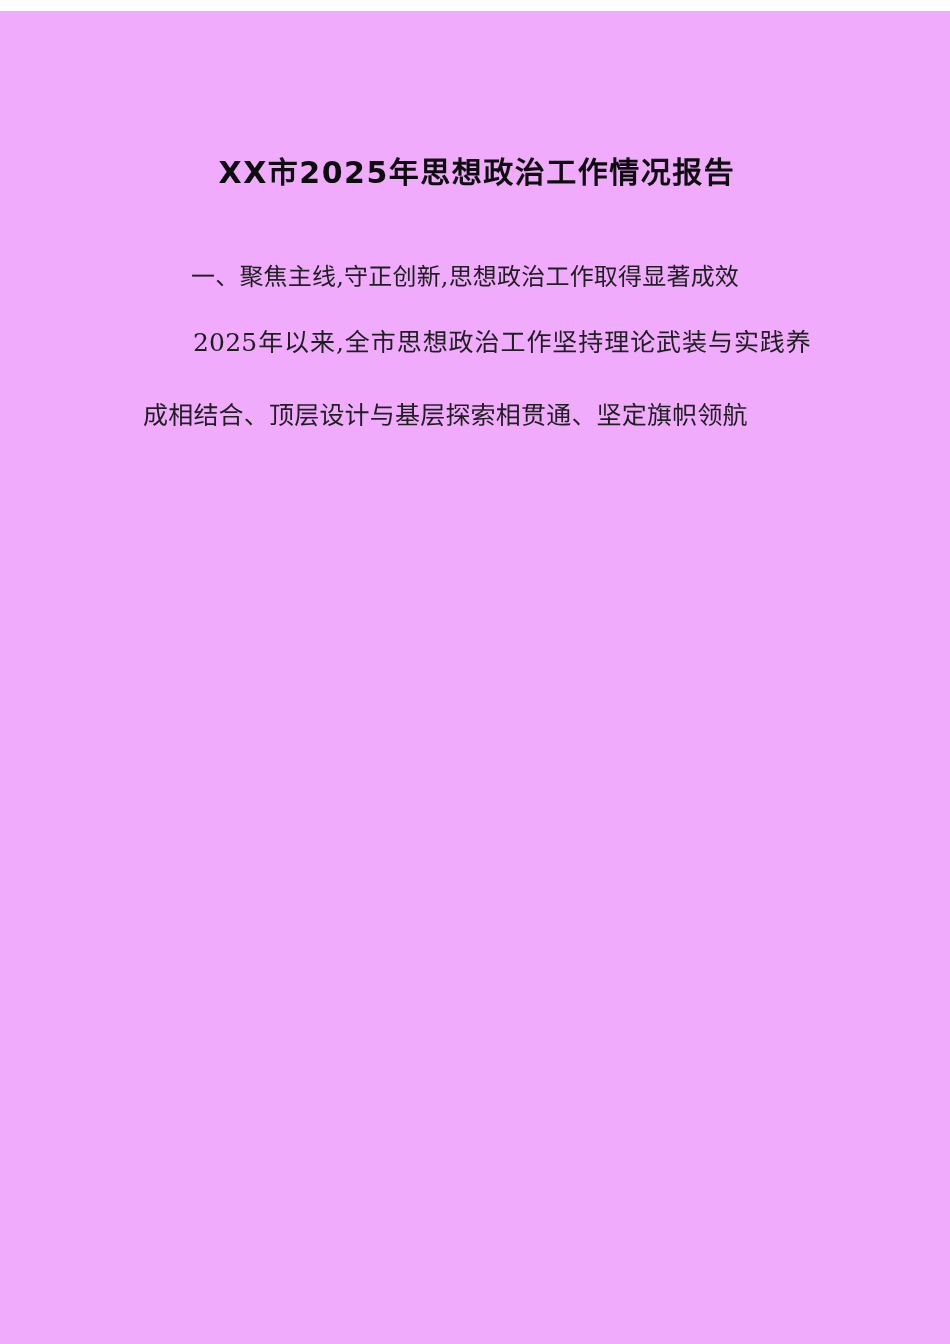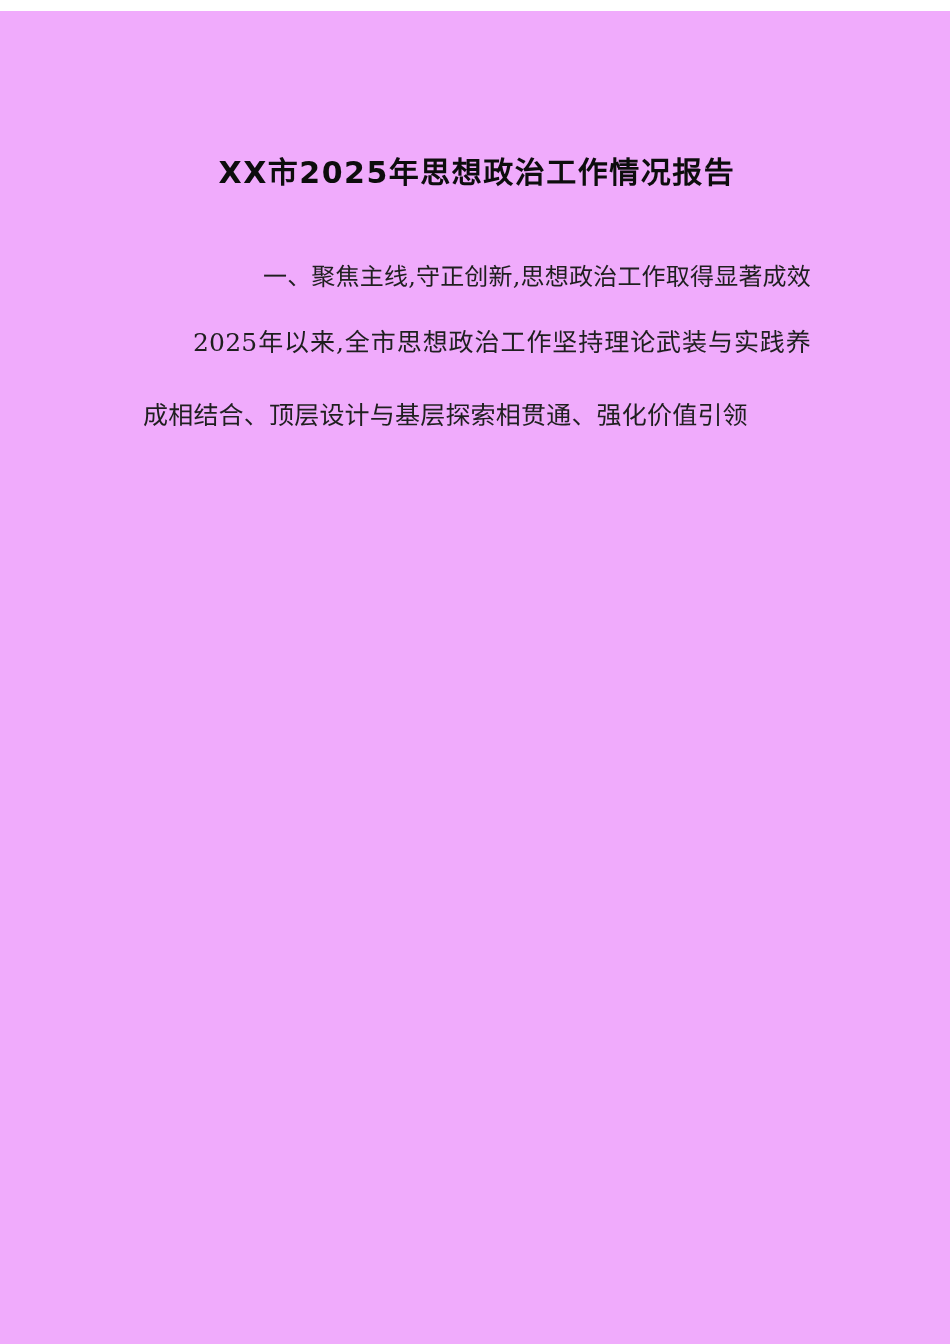--- a/index.html
+++ b/index.html
@@ -76,36 +76,36 @@
     text-align: justify;
   }
 
   
   p.section-heading {
     margin: 0;
     font-size: 24px;
     line-height: 60px;
     letter-spacing: 0.2px;
     text-indent: 2em;
-    text-align: right;
+    text-align: left;
     color: #1f1f1f;
     font-weight: normal;
   }
 </style>
 </head>
 <body>
 
 <div class="page">
   <div class="doc-body">
 
     <h1 class="doc-title">XX市2025年思想政治工作情况报告</h1>
 
 
     <div class="body-block">
 
 
       <p class="section-heading">一、聚焦主线,守正创新,思想政治工作取得显著成效</p>
 
-      <p class="para last-open">2025年以来,全市思想政治工作坚持理论武装与实践养成相结合、顶层设计与基层探索相贯通、强化价值引领</p>
+      <p class="para last-open">2025年以来,全市思想政治工作坚持理论武装与实践养成相结合、顶层设计与基层探索相贯通、坚定旗帜领航</p>
 
     </div>
   </div>
 </div>
 
 </body></html>

